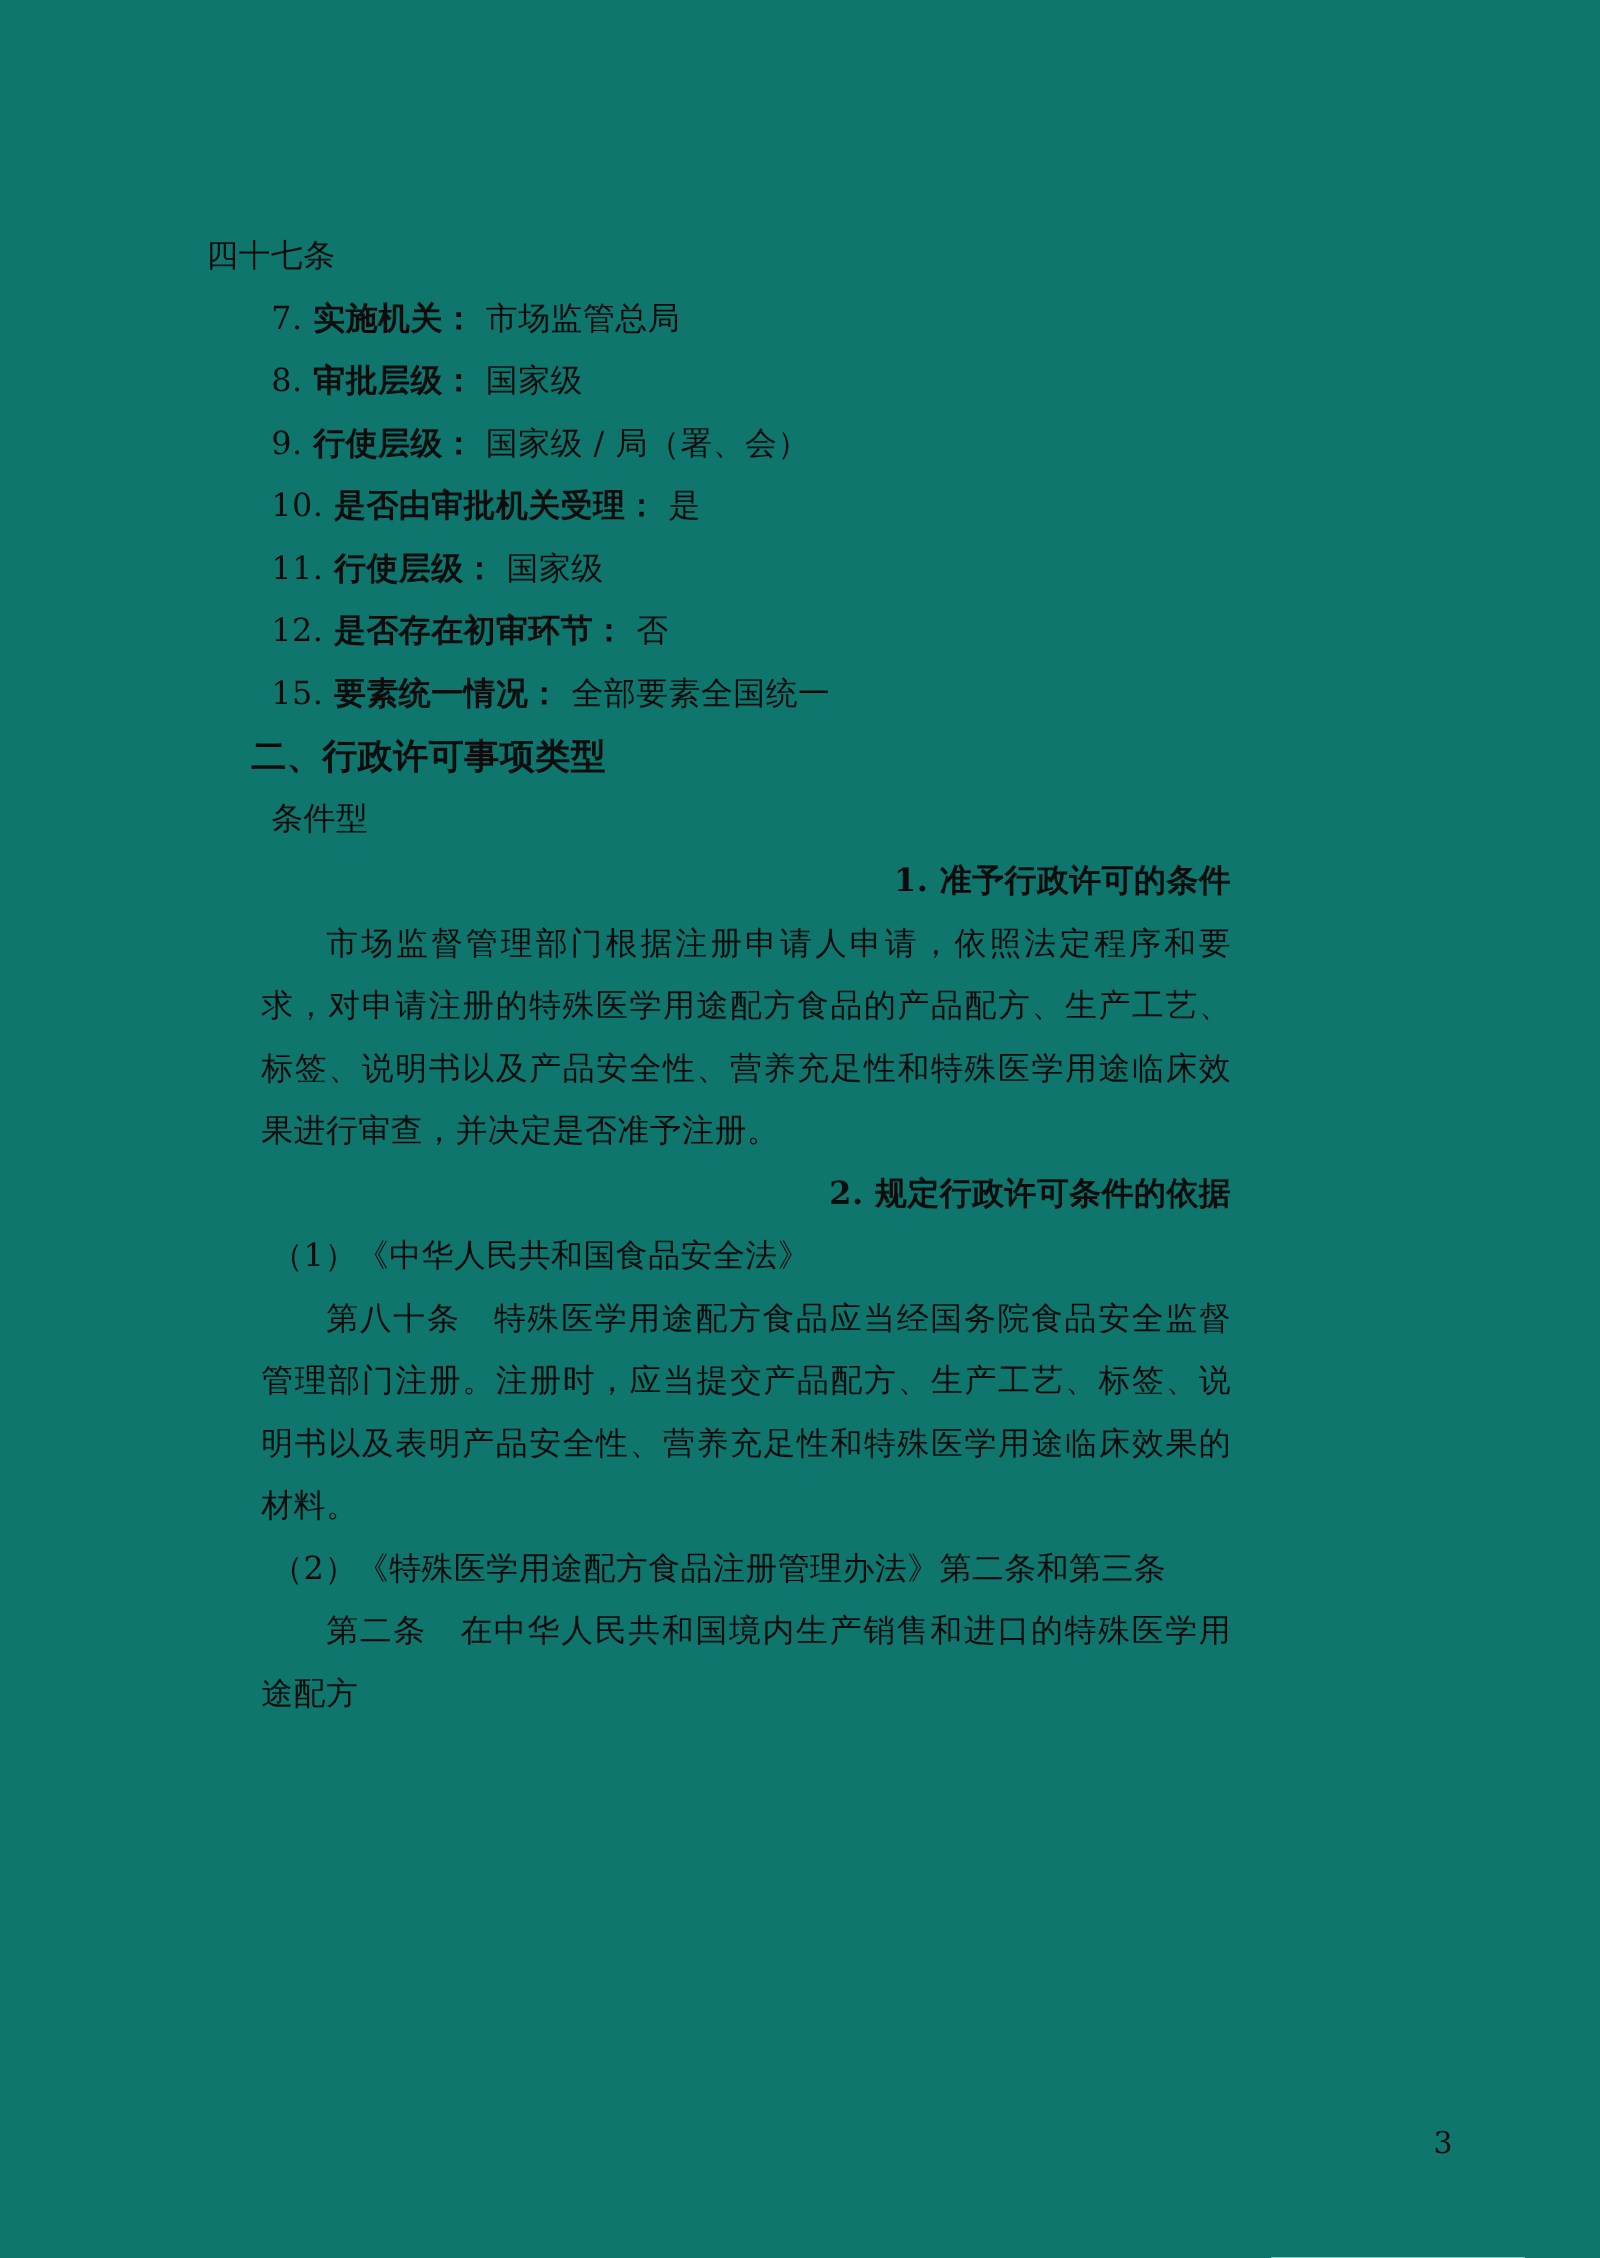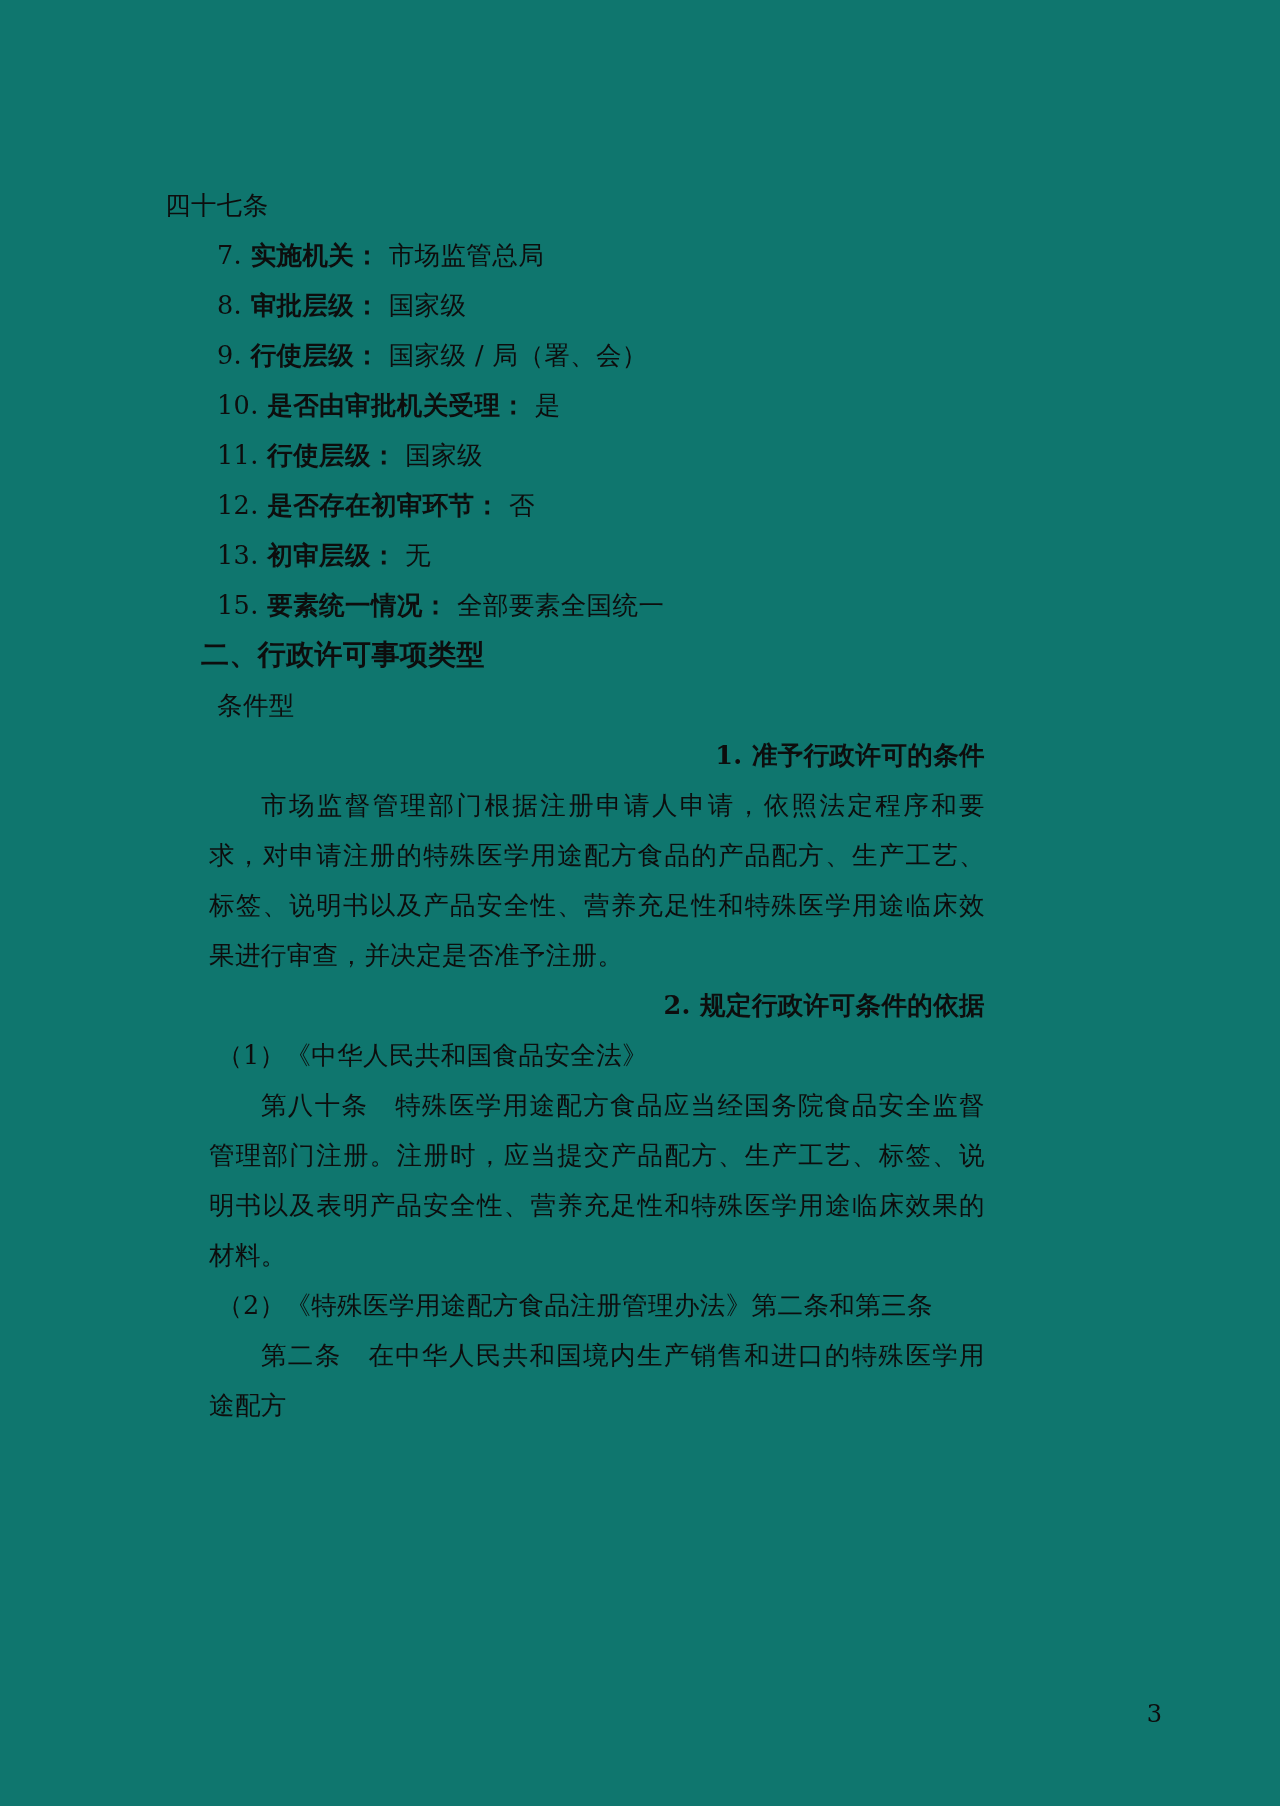--- a/index.html
+++ b/index.html
@@ -120,25 +120,20 @@
       <span class="label">行使层级：</span>
       <span class="val">国家级</span>
     </div>
 
     <div class="item">
       <span>12.</span>
       <span class="label">是否存在初审环节：</span>
       <span class="val">否</span>
     </div>
 
-    <div class="item">
-      <span>13.</span>
-      <span class="label">初审层级：</span>
-      <span class="val">无</span>
-    </div>
 
 
     <div class="item">
       <span>15.</span>
       <span class="label">要素统一情况：</span>
       <span class="val">全部要素全国统一</span>
     </div>
 
     <div class="section">二、行政许可事项类型</div>
     <div class="plain">条件型</div>

